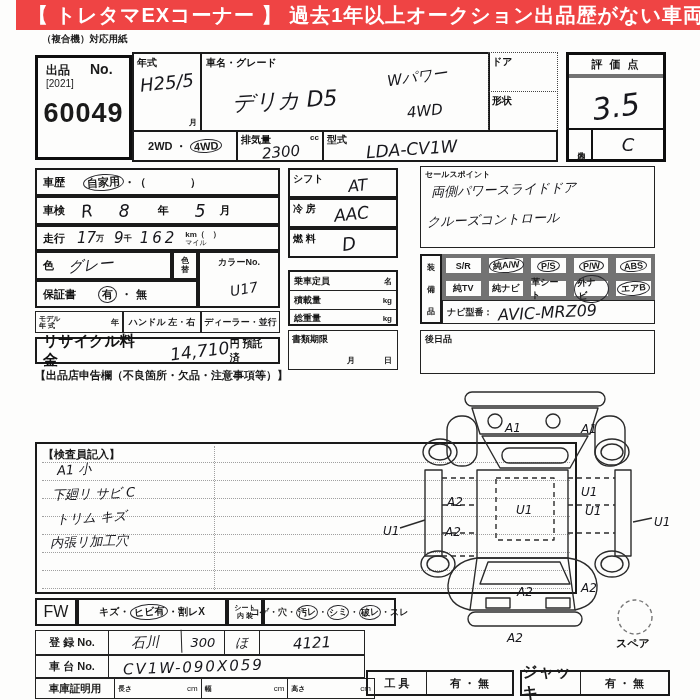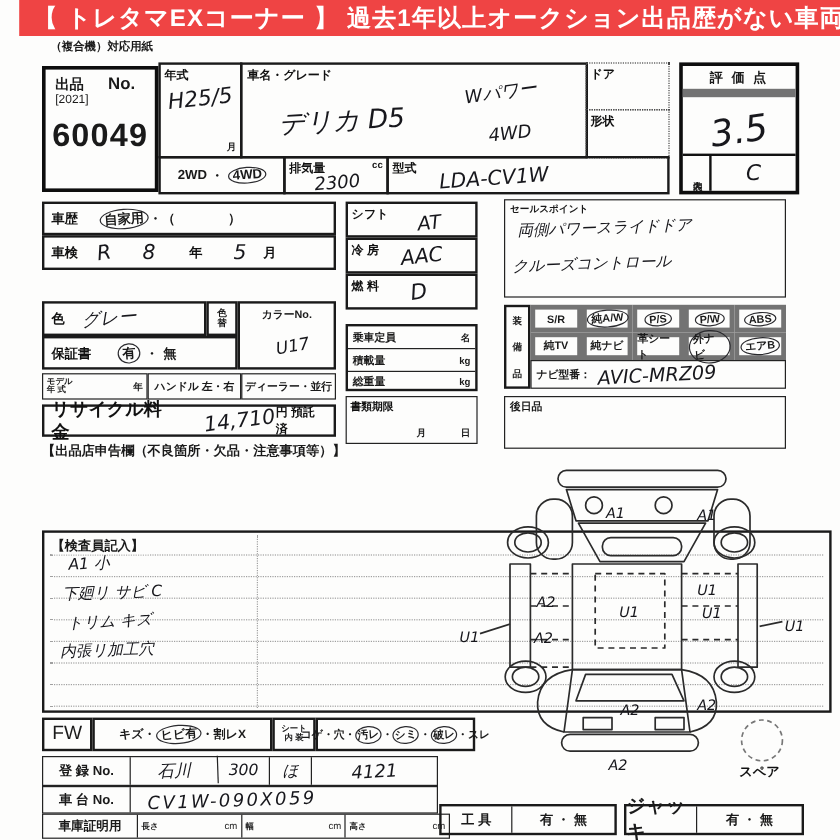--- a/index.html
+++ b/index.html
@@ -63,41 +63,53 @@
     <span class="abs lbl" style="left:3px;top:1px">排気量</span>
     <span class="abs sm" style="right:3px;top:1px">cc</span>
     <span class="abs hw" style="left:24px;top:11px;font-size:15px;transform:rotate(-5deg)">2300</span>
   </div>
   <div class="abs b2" style="left:322px;top:130px;width:236px;height:32px">
     <span class="abs lbl" style="left:3px;top:1px">型式</span>
     <span class="abs hw" style="left:42px;top:7px;font-size:17px;transform:rotate(-4deg)">LDA-CV1W</span>
   </div>
 
   <div class="abs b3" style="left:566px;top:52px;width:100px;height:110px">
-    <div style="height:19px;border-bottom:7px solid #737373;display:flex;align-items:center;justify-content:center;font-size:11px;font-weight:bold;letter-spacing:2px">評 価 点</div>
+    <div style="height:19px;border-bottom:4px solid #737373;display:flex;align-items:center;justify-content:center;font-size:11px;font-weight:bold;letter-spacing:2px">評 価 点</div>
     <div class="hw" style="height:56px;display:flex;align-items:center;justify-content:center;font-size:30px;transform:rotate(-8deg)">3.5</div>
     <div style="position:absolute;left:0;bottom:0;width:100%;height:29px;border-top:2px solid #111;display:flex">
       <div class="sm" style="width:22px;border-right:2px solid #111;display:flex;align-items:center;justify-content:center;writing-mode:vertical-rl;text-orientation:upright">内装</div>
       <div class="hw" style="flex:1;display:flex;align-items:center;justify-content:center;font-size:18px">C</div>
     </div>
   </div>
 
   <div class="abs b2 flexc" style="left:35px;top:168px;width:245px;height:28px;padding:0 6px">
     <span class="lbl" style="font-size:11px">車歴</span>
     <span class="circ" style="margin-left:18px;font-size:11px;font-weight:bold">自家用</span>
     <span style="font-size:11px;font-weight:bold">・（　　　　）</span>
   </div>
   <div class="abs b2 flexc" style="left:35px;top:196px;width:245px;height:29px;padding:0 6px">
     <span class="lbl" style="font-size:11px">車検</span>
     <span class="hw" style="margin-left:16px;font-size:17px;transform:rotate(-8deg)">R</span>
     <span class="hw" style="margin-left:26px;font-size:17px">8</span>
     <span class="lbl" style="margin-left:28px;font-size:11px">年</span>
     <span class="hw" style="margin-left:26px;font-size:17px">5</span>
     <span class="lbl" style="margin-left:14px;font-size:11px">月</span>
   </div>
+  <div class="abs b2 flexc" style="left:35px;top:225px;width:245px;height:26px;padding:0 6px">
+    <span class="lbl" style="font-size:11px">走行</span>
+    <span class="hw" style="margin-left:12px;font-size:15px">17</span>
+    <span class="sm">万</span>
+    <span class="hw" style="margin-left:10px;font-size:15px">9</span>
+    <span class="sm">千</span>
+    <span class="hw" style="margin-left:8px;font-size:15px;letter-spacing:3px">162</span>
+    <span style="margin-left:8px;display:flex;flex-direction:column;line-height:1">
+      <span class="sm">km（　）</span>
+      <span style="font-size:7px">マイル</span>
+    </span>
+  </div>
   <div class="abs b2 flexc" style="left:35px;top:251px;width:137px;height:29px;padding:0 6px">
     <span class="lbl" style="font-size:11px">色</span>
     <span class="hw" style="margin-left:14px;font-size:15px;transform:rotate(-5deg)">グレー</span>
   </div>
   <div class="abs b2" style="left:172px;top:251px;width:26px;height:29px;display:flex;flex-direction:column;align-items:center;justify-content:center;line-height:1.1">
     <span class="sm">色</span>
     <span class="sm">替</span>
   </div>
   <div class="abs b2" style="left:198px;top:251px;width:82px;height:57px">
     <span class="abs sm" style="left:50%;top:3px;transform:translateX(-50%);white-space:nowrap;font-size:9px">カラーNo.</span>
@@ -200,21 +212,21 @@
       </div>
   </div>
   <div class="abs b1 flexc" style="left:442px;top:300px;width:213px;height:24px;padding:0 4px">
     <span class="sm" style="font-size:9px">ナビ型番：</span>
     <span class="hw" style="margin-left:6px;font-size:16px;transform:rotate(-3deg)">AVIC-MRZ09</span>
   </div>
   <div class="abs b1" style="left:420px;top:330px;width:235px;height:44px">
     <span class="abs sm" style="left:4px;top:2px;font-size:9px">後日品</span>
   </div>
 
-  <div class="abs b2" style="left:35px;top:442px;width:658px;height:152px">
+  <div class="abs b2" style="left:35px;top:442px;width:542px;height:152px">
     <div class="rule" style="top:18px"></div>
     <div class="rule" style="top:36px"></div>
     <div class="rule" style="top:54px"></div>
     <div class="rule" style="top:72px"></div>
     <div class="rule" style="top:90px"></div>
     <div class="rule" style="top:108px"></div>
     <div class="rule" style="top:126px"></div>
     <div class="rule" style="top:144px"></div>
     <div class="abs" style="left:177px;top:2px;bottom:2px;border-left:1.5px dotted #a0a0a0"></div>
     <span class="abs" style="left:6px;top:3px;font-size:11px;font-weight:bold;background:#fdfdfc;padding-right:4px">【検査員記入】</span>

